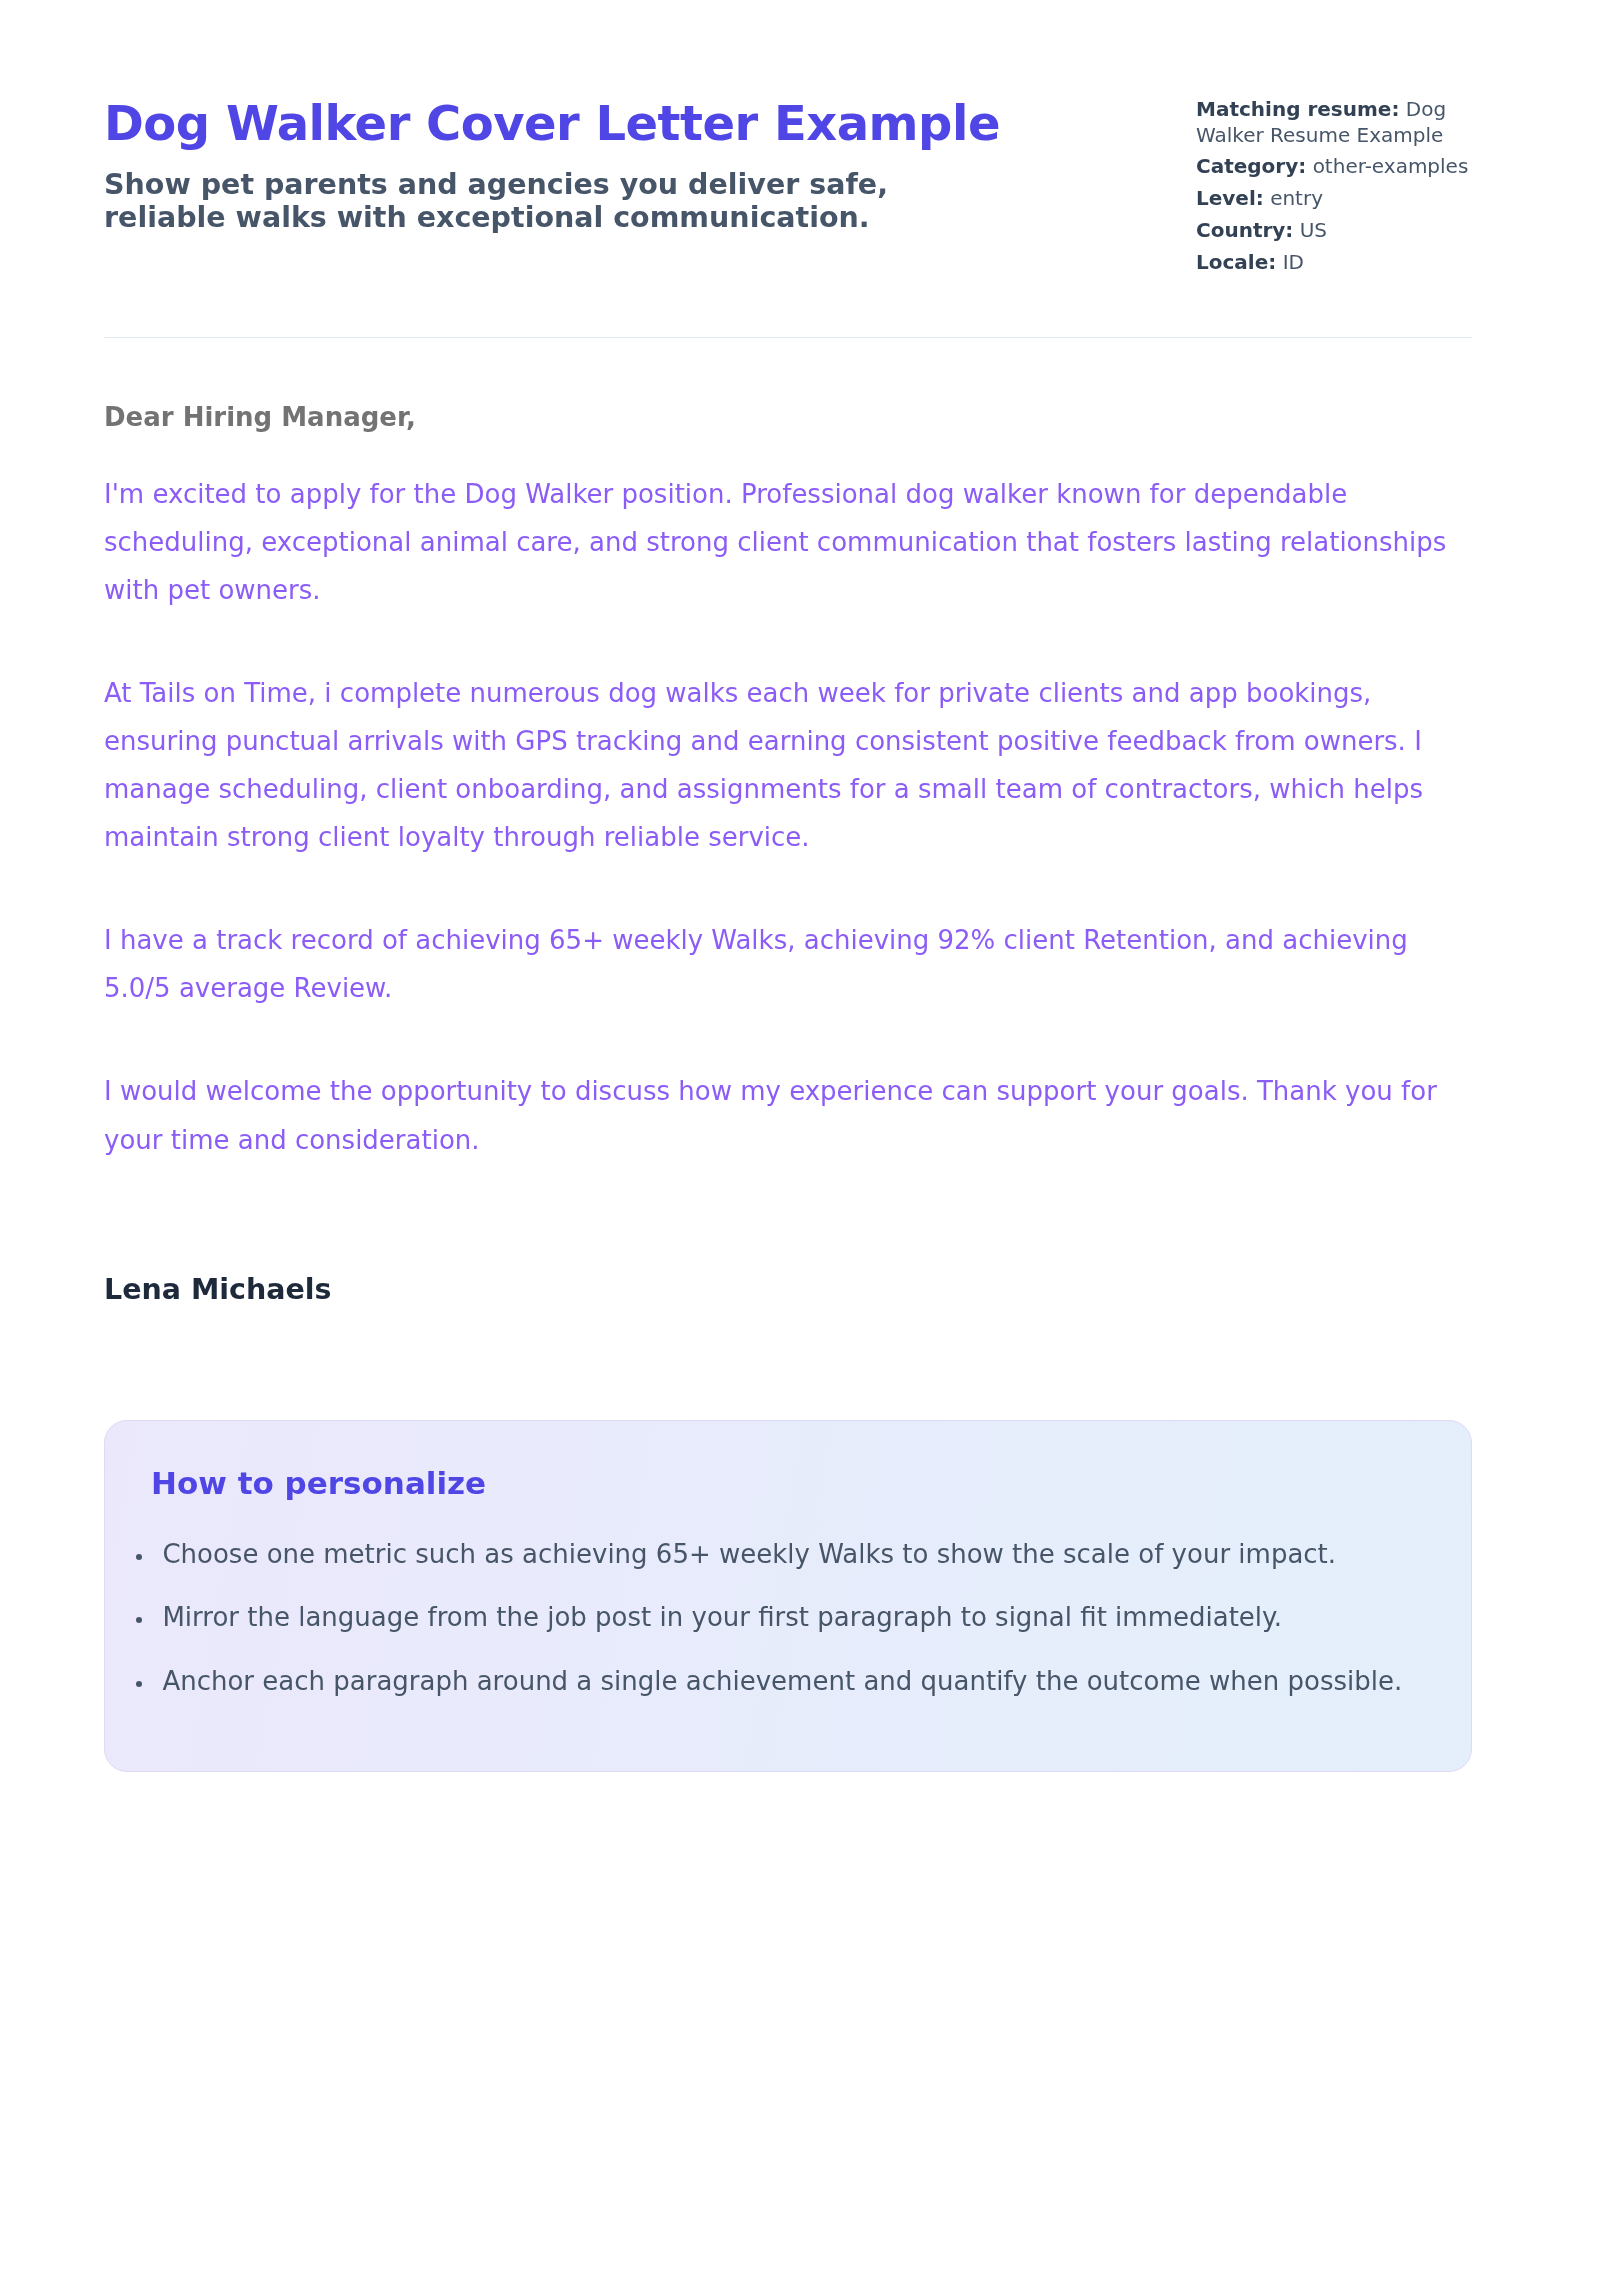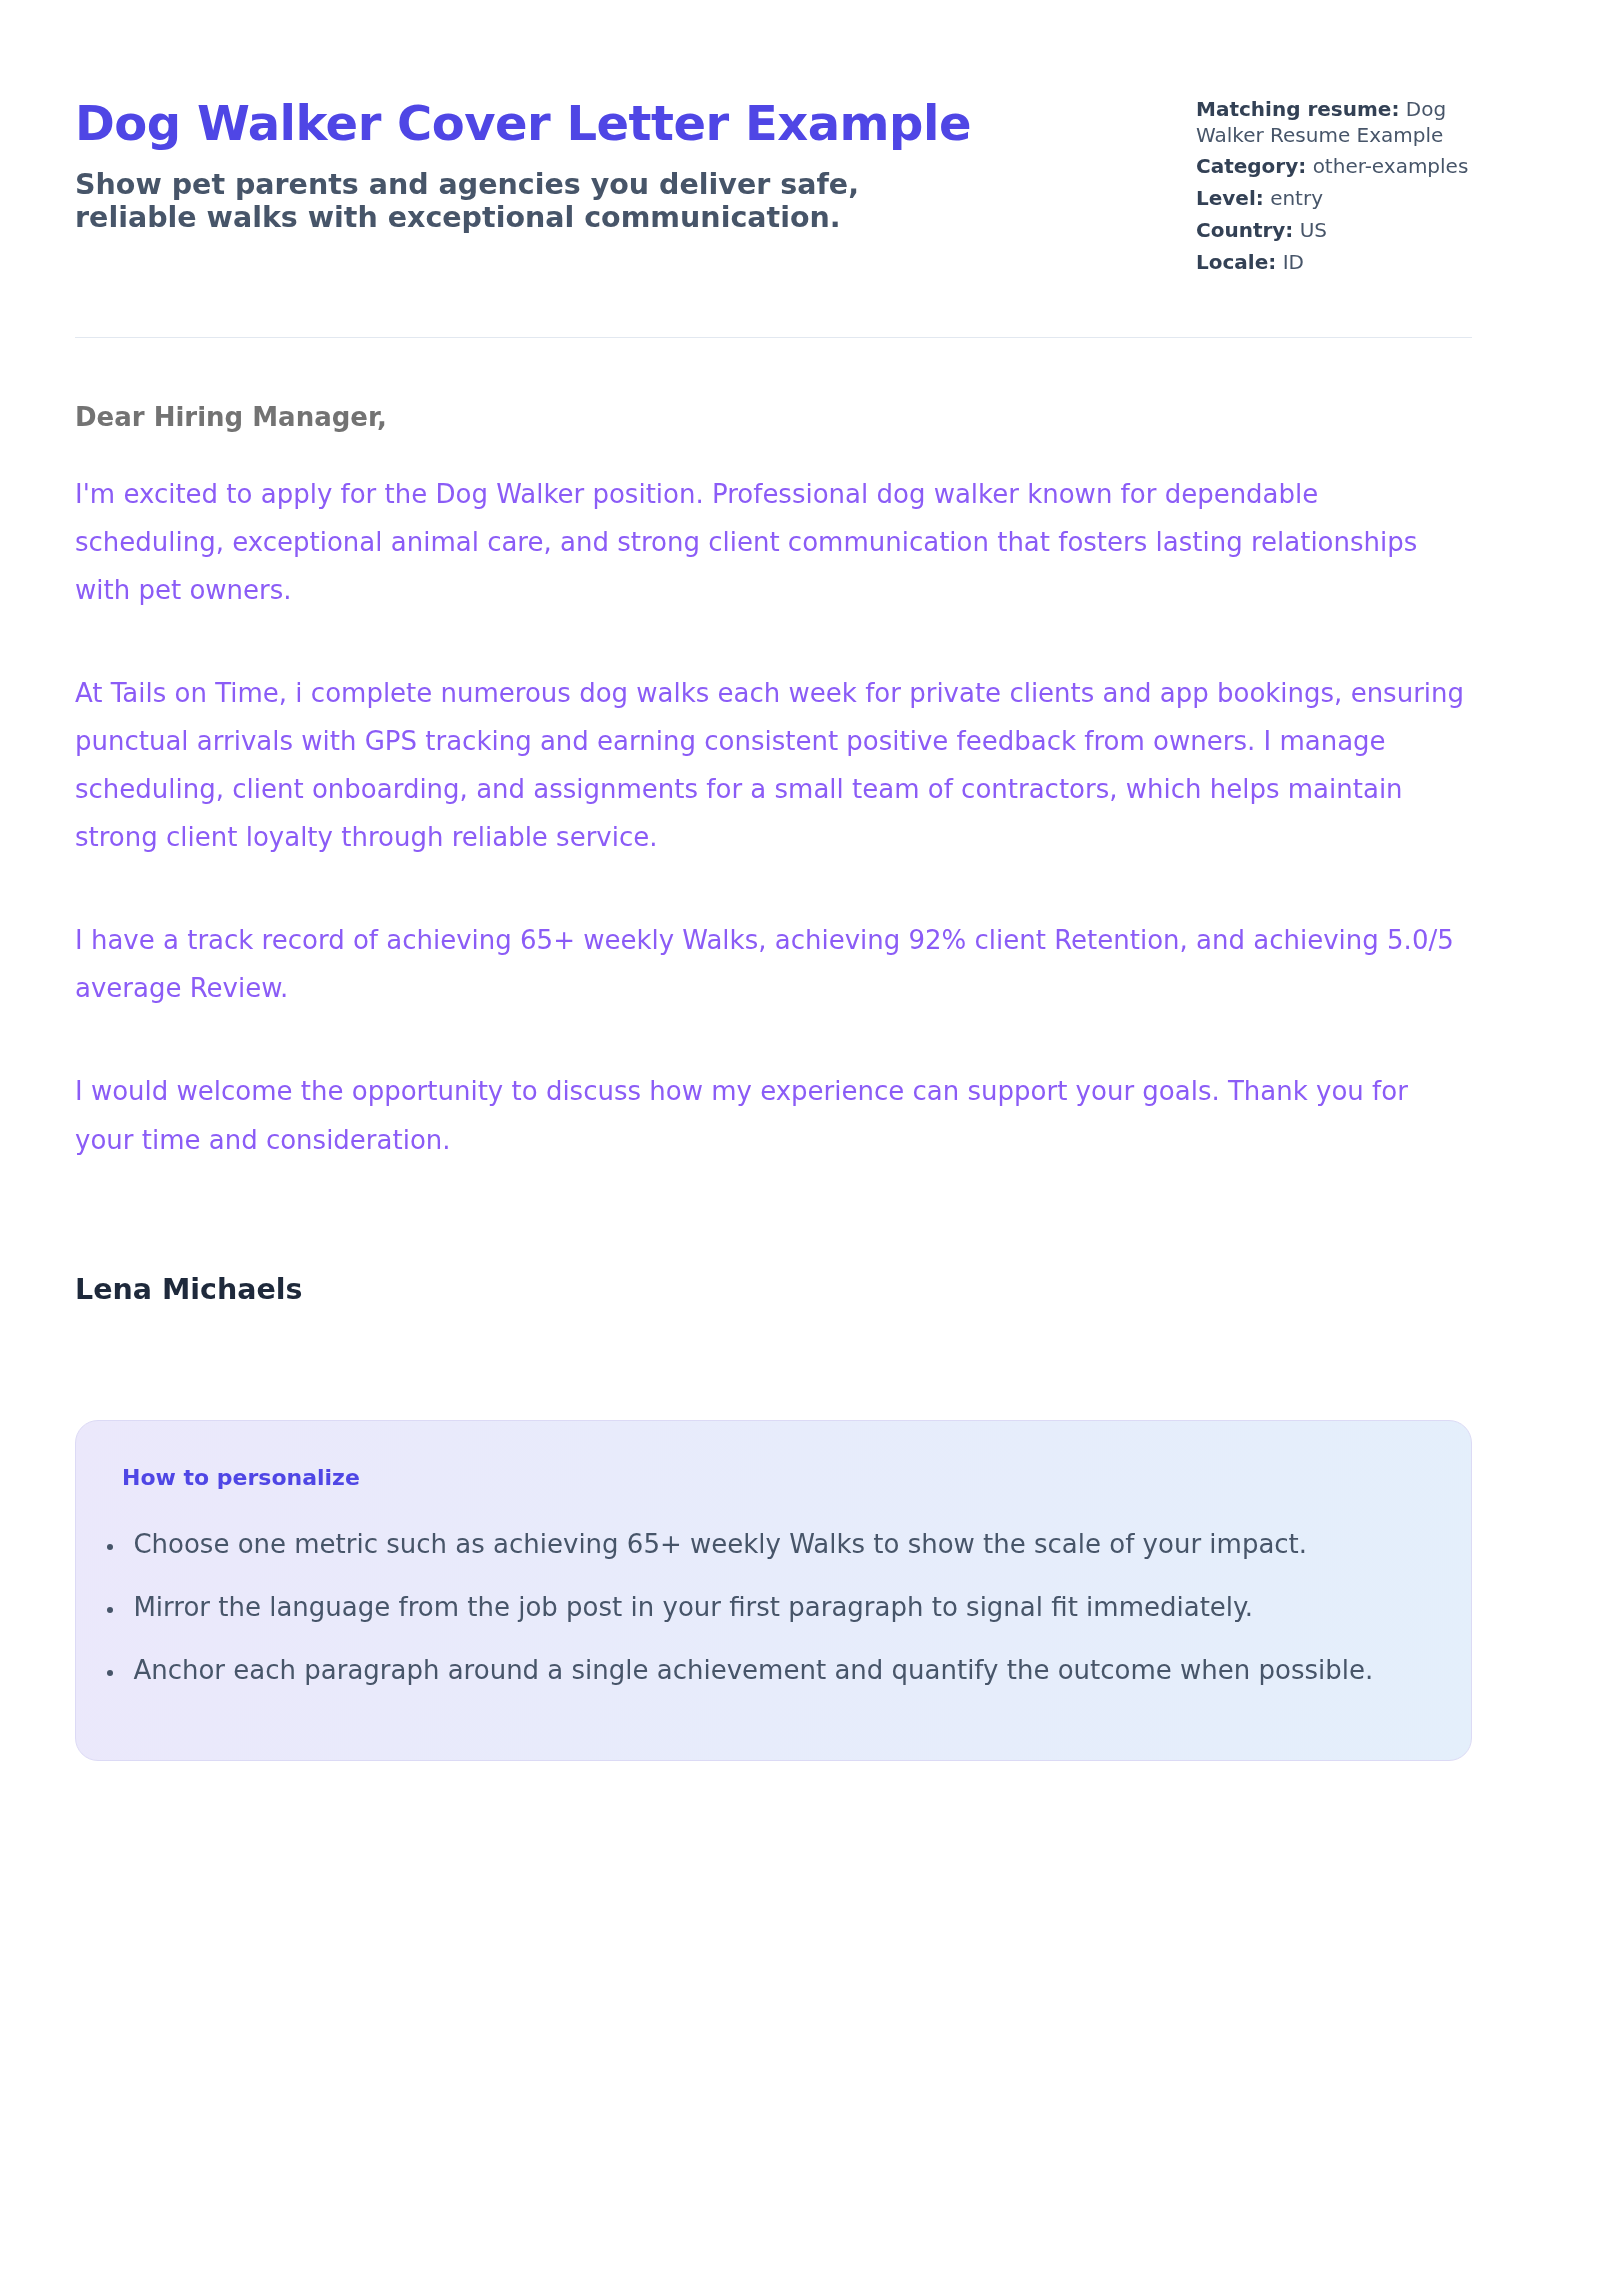--- a/index.html
+++ b/index.html
@@ -10,21 +10,21 @@
   body {
     width: 1617px;
     height: 2283px;
     font-family: "DejaVu Sans", "Liberation Sans", sans-serif;
     color: #1e293b;
   }
   .page {
     box-sizing: border-box;
     width: 1617px;
     height: 2093px;
-    padding: 92px 145px 0 75px;
+    padding: 92px 145px 0 104px;
     background: #ffffff;
   }
 
   
   .header {
     display: flex;
     justify-content: space-between;
     align-items: flex-start;
   }
   .header-left { max-width: 904px; }
@@ -94,21 +94,21 @@
   .tips {
     box-sizing: border-box;
     margin-top: 112px;
     padding: 44px 46px 51px;
     background: linear-gradient(100deg, #ebe8fb 0%, #e7ecfb 50%, #e4effb 100%);
     border: 1px solid #dcdaf5;
     border-radius: 23px;
   }
   .tips-title {
     margin: 0;
-    font-size: 22px;
+    font-size: 31px;
     line-height: 1.2;
     font-weight: bold;
     color: #4f46e5;
   }
   .tips-list {
     margin: 28.5px 0 0;
     padding: 0 0 0 3.8px;
     list-style: disc outside;
   }
   .tips-list li {

